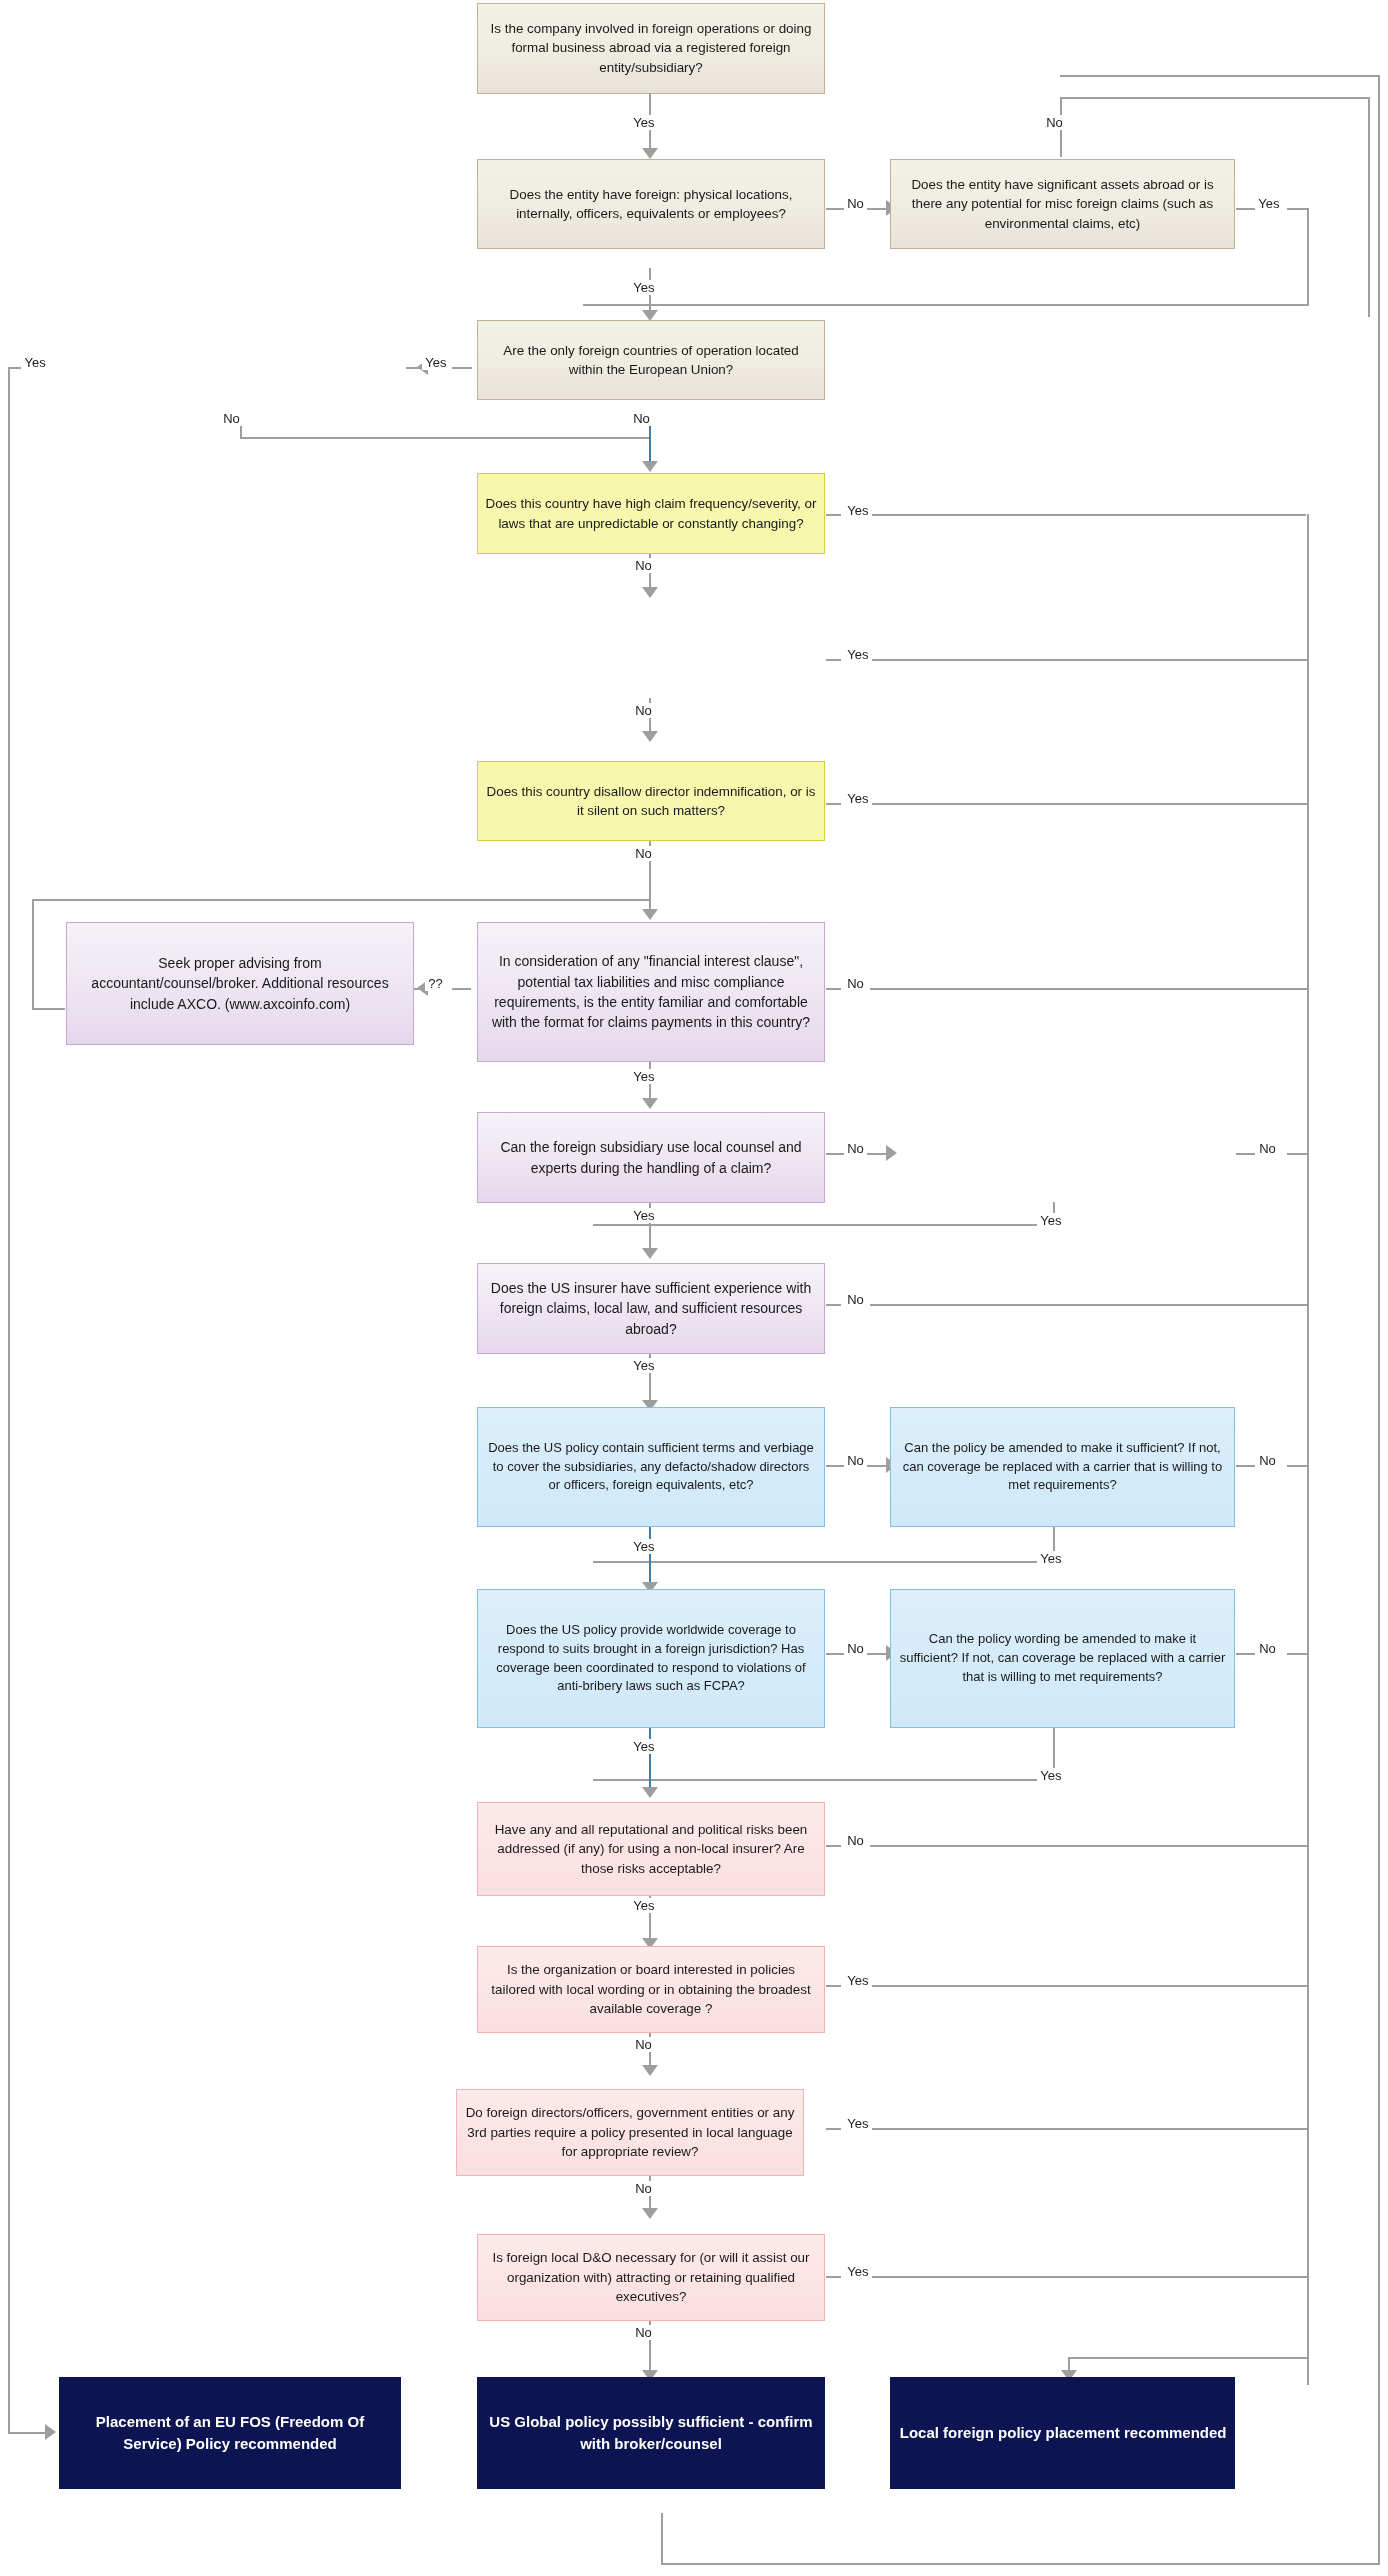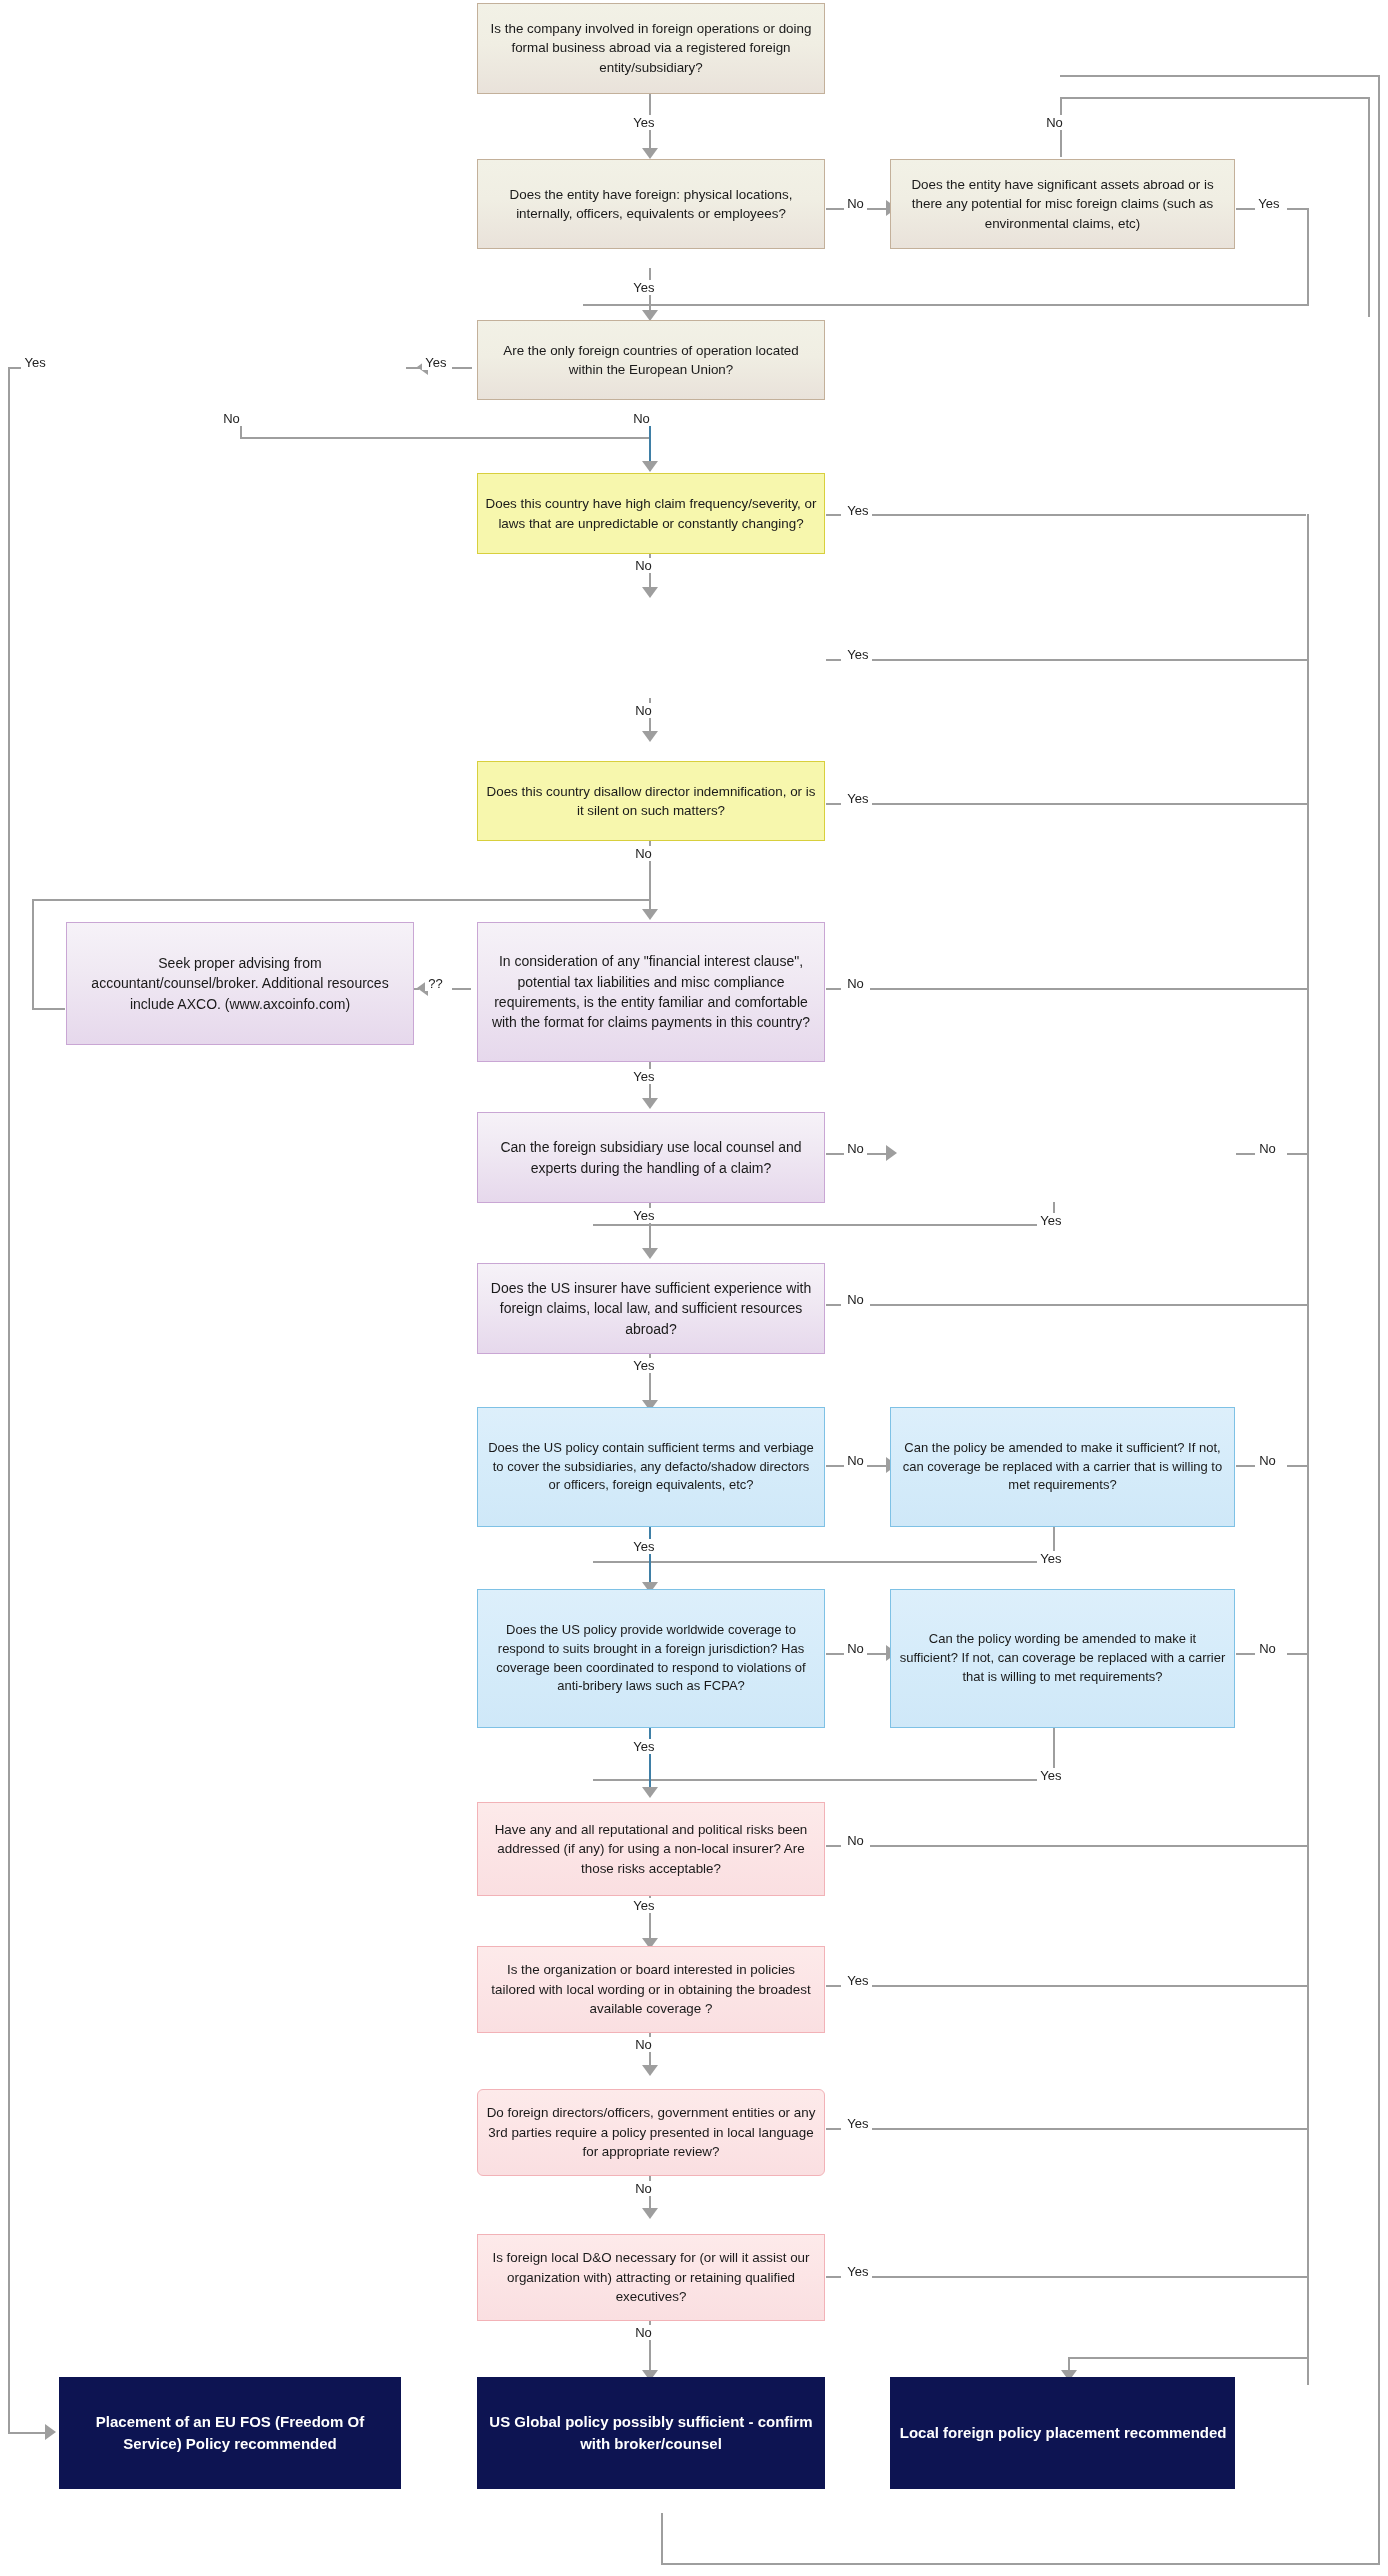--- a/index.html
+++ b/index.html
@@ -342,21 +342,21 @@
   </div>
 
   <div class="node n-pink" style="left:477px;top:1802px;width:348px;height:94px;">
     <span>Have any and all reputational and political risks been addressed (if any) for using a non-local insurer? Are those risks acceptable?</span>
   </div>
 
   <div class="node n-pink" style="left:477px;top:1946px;width:348px;height:87px;">
     <span>Is the organization or board interested in policies tailored with local wording or in obtaining the broadest  available coverage ?</span>
   </div>
 
-  <div class="node n-pink" style="left:477px;top:2089px;width:348px;height:87px;border-radius:6px;">
+  <div class="node n-pink" style="left:456px;top:2089px;width:348px;height:87px;">
     <span>Do foreign directors/officers, government entities or any 3rd parties require a policy presented in local language for appropriate review?</span>
   </div>
 
   <div class="node n-pink" style="left:477px;top:2234px;width:348px;height:87px;">
     <span>Is foreign local D&amp;O necessary for (or will it assist our organization with) attracting or retaining qualified executives?</span>
   </div>
 
   <div class="node n-navy" style="left:59px;top:2377px;width:342px;height:112px;">
     <span>Placement of an EU FOS (Freedom Of Service) Policy recommended</span>
   </div>

